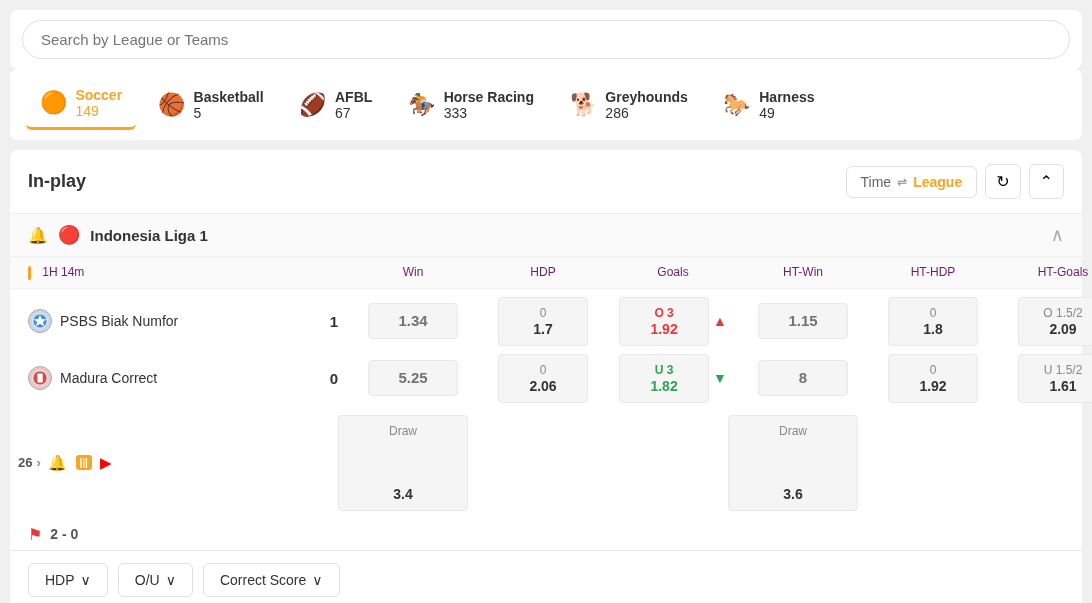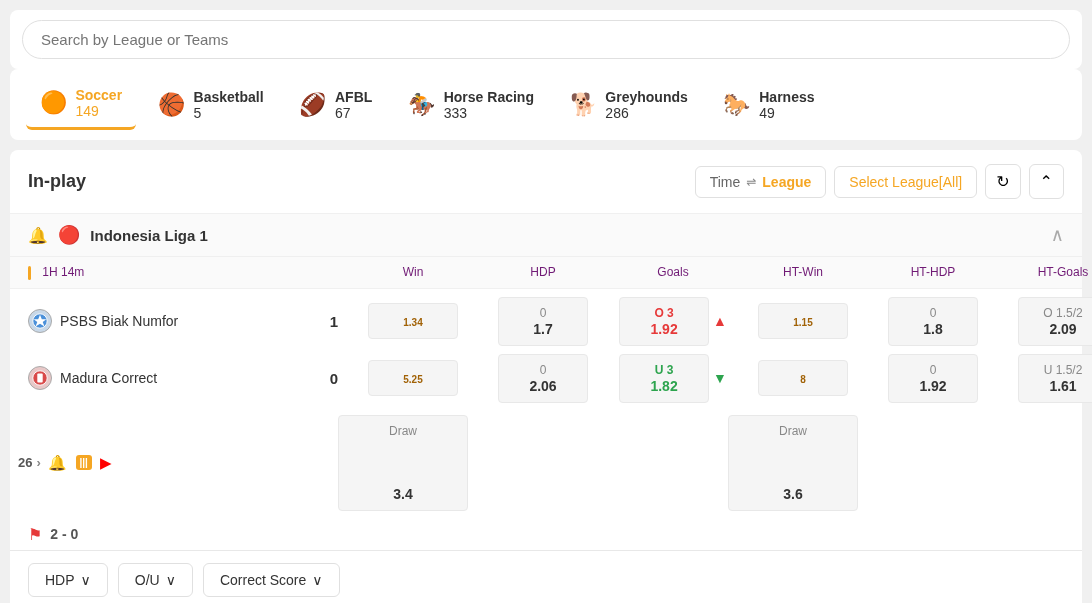--- a/index.html
+++ b/index.html
@@ -40,21 +40,21 @@
     .table-header .col-label:first-child { text-align: left; }
 
     .match-row { display: grid; grid-template-columns: 320px 130px 130px 130px 130px 130px 130px; padding: 4px 18px; align-items: center; border-bottom: 1px solid #f9f9f9; }
     .team-cell { display: flex; align-items: center; gap: 8px; }
     .team-logo { width: 24px; height: 24px; border-radius: 50%; background: #ddd; display: flex; align-items: center; justify-content: center; font-size: 10px; }
     .team-name { font-size: 14px; color: #333; font-weight: 500; }
     .team-score { font-size: 15px; font-weight: 700; color: #333; margin-left: auto; padding-right: 10px; }
 
     .odds-cell { display: flex; align-items: center; justify-content: center; }
     .odds-btn { background: #f5f5f5; border: 1px solid #e8e8e8; border-radius: 4px; padding: 8px 16px; cursor: pointer; min-width: 90px; text-align: center; }
-    .odds-single { font-size: 10px; font-weight: 600; color: #a16207; }
+    .odds-single { font-size: 15px; font-weight: 600; color: #737373; }
     .odds-two-line { display: flex; flex-direction: column; align-items: center; gap: 1px; }
     .odds-top { font-size: 12px; color: #888; }
     .odds-bottom { font-size: 14px; font-weight: 600; color: #333; }
     .over-label { font-size: 12px; color: #888; }
     .over-value { font-size: 14px; font-weight: 700; color: #e63939; }
     .under-value { font-size: 14px; font-weight: 700; color: #2da44e; }
     .arrow-up { color: #e63939; font-size: 10px; }
     .arrow-down { color: #2da44e; font-size: 10px; }
 
     .draw-row { display: grid; grid-template-columns: 320px 130px 130px 130px 130px 130px 130px; padding: 4px 18px; align-items: center; }
@@ -130,23 +130,20 @@
 
 <div class="main-content">
 
   <div class="inplay-header">
     <div class="inplay-title">In-play</div>
     <div class="header-controls">
       <button class="time-league-btn">
         <span class="time-text">Time</span>
         <span class="swap-icon">⇌</span>
         <span class="league-text">League</span>
-      </button>
-      <button class="select-league-btn">
-        <span>Select League</span><span style="color:#f5a623">[All]</span>
       </button>
       <button class="refresh-btn">
         <span>↻</span>
       </button>
       <button class="collapse-btn">
         <span>⌃</span>
       </button>
     </div>
   </div>
 

